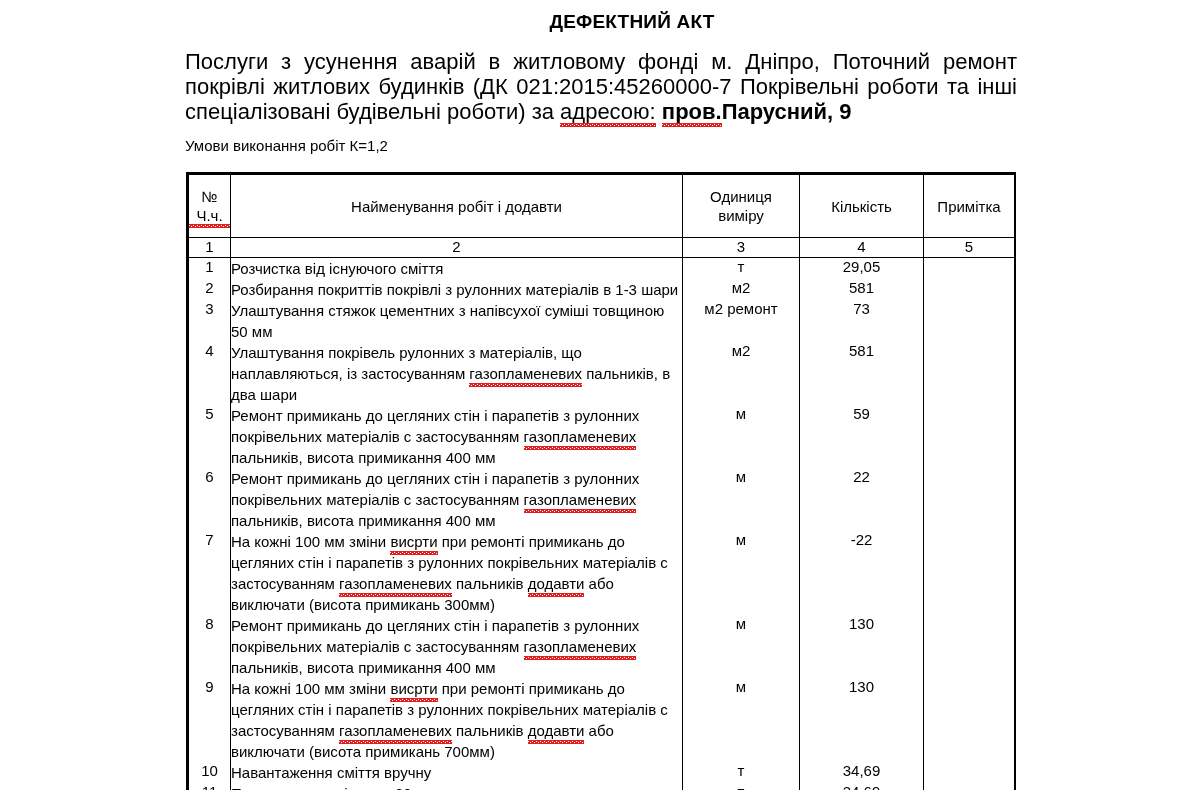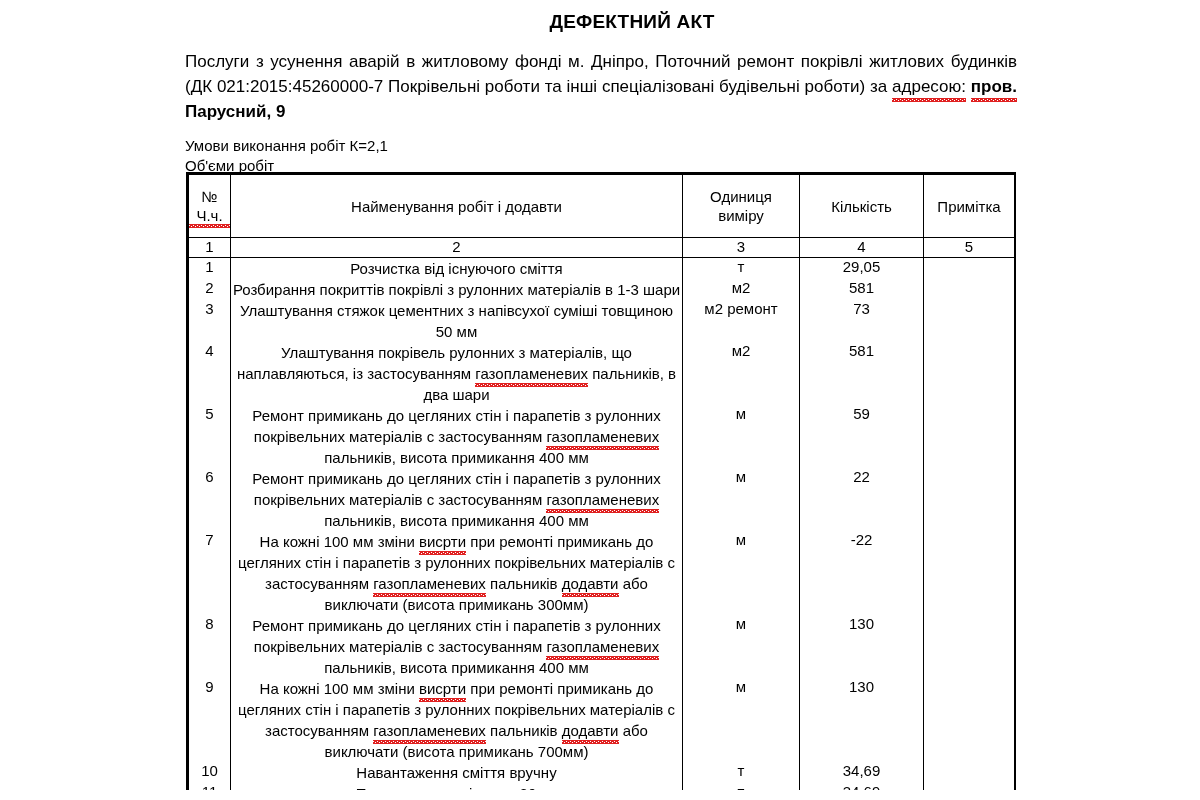--- a/index.html
+++ b/index.html
@@ -36,21 +36,21 @@
     letter-spacing: 0.2px;
     margin-left: 32px;
   }
 
   
   .intro {
     position: absolute;
     left: 185px;
     top: 49px;
     width: 832px;
-    font-size: 17px;
+    font-size: 22px;
     line-height: 25px;
     text-align: justify;
     text-justify: inter-word;
   }
   .intro .last-line {
     text-align: left;
   }
   .intro b {
     font-weight: bold;
   }
@@ -127,21 +127,21 @@
   .col-name  { width: 452px; }
   .col-unit  { width: 117px; }
   .col-qty   { width: 124px; }
   .col-note  { width: 91px; }
 
   td.c-no {
     text-align: center;
     padding-top: 1px;
   }
   td.c-name {
-    text-align: center;
+    text-align: left;
     padding: 1px 4px 2px 5px;
     line-height: 21px;
   }
   td.c-unit, td.c-qty {
     text-align: center;
     padding-top: 1px;
   }
   td.c-note { }
 
   tr.numrow td {
@@ -172,22 +172,21 @@
 
   <div class="intro">
     <span>Послуги з усунення аварій в житловому фонді м. Дніпро, Поточний ремонт покрівлі житлових будинків (ДК 021:2015:45260000-7 Покрівельні роботи та інші спеціалізовані будівельні роботи) за</span>
     <span class="last-line">
       <span class="sq">адресою:</span>
       <b><span class="sq">пров.</span><span>Парусний, 9</span></b>
     </span>
   </div>
 
   <div class="conditions">
-    <div>Умови виконання робіт К=2,1</div>
-    <div>Об'єми робіт</div>
+    <div>Умови виконання робіт К=1,2</div>
   </div>
 
   <div class="tbl-wrap">
     <table class="defect">
       <colgroup>
         <col class="col-no">
         <col class="col-name">
         <col class="col-unit">
         <col class="col-qty">
         <col class="col-note">

